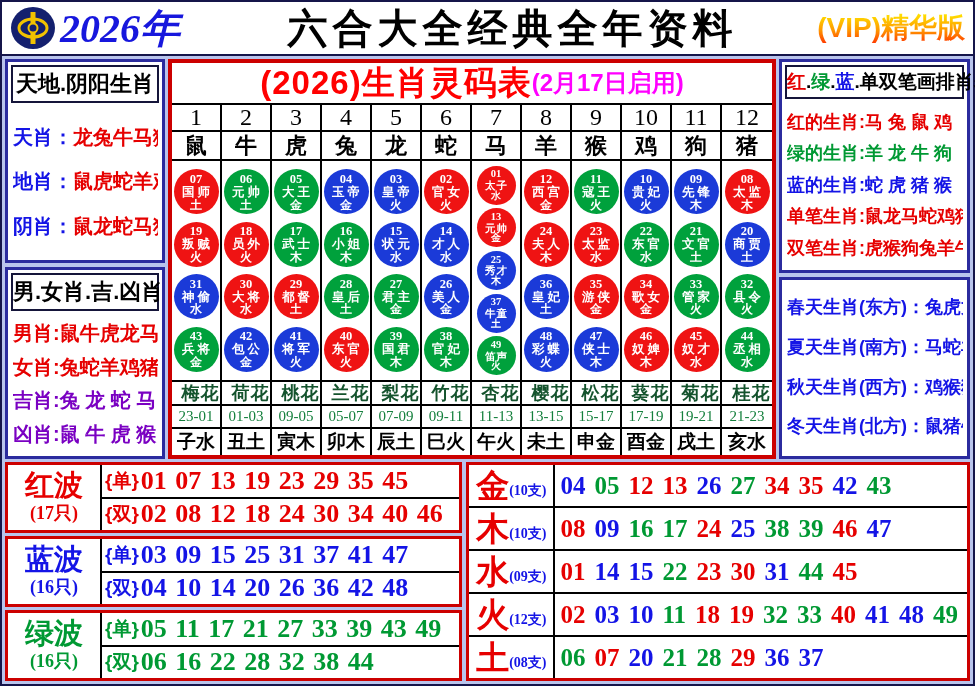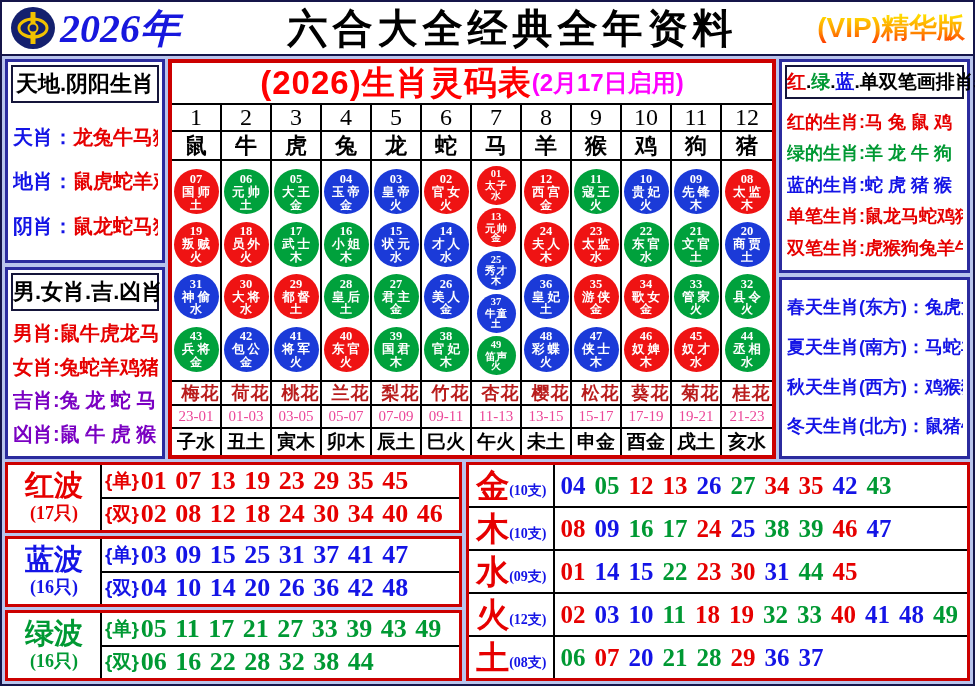--- a/index.html
+++ b/index.html
@@ -36,22 +36,22 @@
   
   .table-title { height:42px; display:flex; align-items:center; justify-content:center; white-space:nowrap; border-bottom:2px solid #000; }
   .table-title .t1 { color:#ff0000; font-weight:900; font-size:33px; letter-spacing:1px; }
   .table-title .t2 { color:#ff00ff; font-weight:900; font-size:24px; }
   .zgrid { flex:1; display:grid; grid-template-columns:repeat(12,1fr); grid-template-rows:27px 29px 1fr 24px 23px 26px; }
   .zcell { border-right:2px solid #000; border-bottom:2px solid #000; display:flex; align-items:center; justify-content:center; overflow:hidden; }
   .zcell.lastcol { border-right:none; }
   .zcell.num   { font-family:"Liberation Serif", serif; font-size:24px; color:#000; }
   .zcell.zodiac{ font-weight:900; font-size:22px; color:#000; }
   .zcell.stack { flex-direction:column; justify-content:space-evenly; padding:1px 0; }
-  .zcell.flower{ color:#b91c1c; font-weight:900; font-size:18px; letter-spacing:1px;padding-left:9px; }
-  .zcell.time  { font-family:"Liberation Serif", serif; font-size:15px; color:#ec4899; }
+  .zcell.flower{ color:#14532d; font-weight:900; font-size:18px; letter-spacing:1px;padding-left:9px; }
+  .zcell.time  { font-family:"Liberation Serif", serif; font-size:15px; color:#15803d; }
   .zcell.branch{ font-weight:900; font-size:19px; color:#000; border-bottom:none; }
 
   .ball { width:45px; height:45px; border-radius:50%; color:#fff; display:flex; flex-direction:column; align-items:center; justify-content:center; line-height:1.02; flex:0 0 auto; }
   .ball .bn { font-weight:bold; font-size:12.5px; font-family:"Liberation Serif", serif; }
   .ball .bt { font-weight:bold; font-size:12.5px; letter-spacing:3px; margin-left:3px; white-space:nowrap; }
   .ball .be { font-weight:bold; font-size:12px; }
   .ball.small { width:39px; height:39px; }
   .ball.small .bn { font-size:10.5px; }
   .ball.small .bt { font-size:10.5px; letter-spacing:1px; margin-left:1px; }
   .ball.small .be { font-size:10px; }
@@ -426,21 +426,21 @@
           <div class="zcell flower">梨花</div>
           <div class="zcell flower">竹花</div>
           <div class="zcell flower">杏花</div>
           <div class="zcell flower">樱花</div>
           <div class="zcell flower">松花</div>
           <div class="zcell flower">葵花</div>
           <div class="zcell flower">菊花</div>
           <div class="zcell flower lastcol">桂花</div>
           <div class="zcell time">23-01</div>
           <div class="zcell time">01-03</div>
-          <div class="zcell time">03-05</div>
+          <div class="zcell time">09-05</div>
           <div class="zcell time">05-07</div>
           <div class="zcell time">07-09</div>
           <div class="zcell time">09-11</div>
           <div class="zcell time">11-13</div>
           <div class="zcell time">13-15</div>
           <div class="zcell time">15-17</div>
           <div class="zcell time">17-19</div>
           <div class="zcell time">19-21</div>
           <div class="zcell time lastcol">21-23</div>
           <div class="zcell branch">子水</div>

